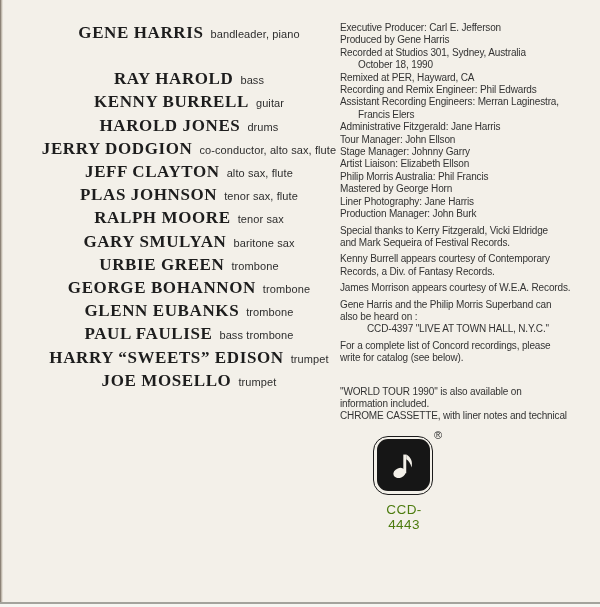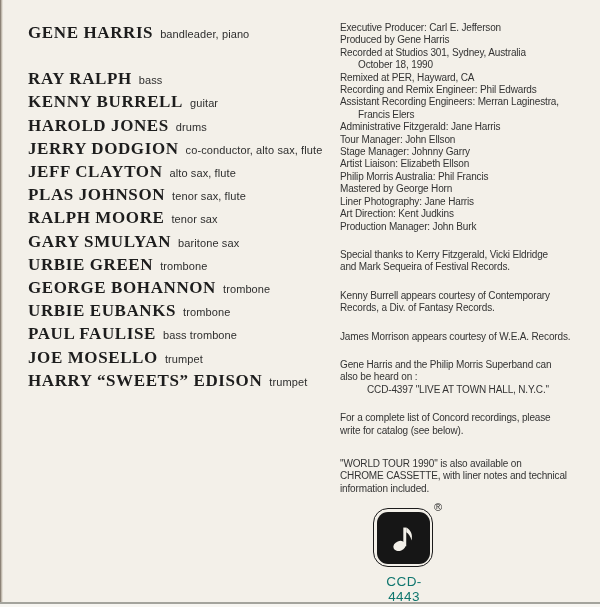--- a/index.html
+++ b/index.html
@@ -26,21 +26,21 @@
   .scan-edge-bottom-light{
     position:absolute;left:0;right:0;bottom:0;height:3px;
     background:#f7f6f2;
   }
 
   
   .left-col{
     position:absolute;left:28px;top:22px;width:322px;
   }
   .m-row{
-    line-height:22.2px;white-space:nowrap;
+    line-height:22.2px;white-space:nowrap;text-align:center;
   }
   .m-row.leader{margin-bottom:23px;}
   .m-name{
     font-family:"Liberation Serif", serif;
     font-weight:bold;
     font-size:17px;
     letter-spacing:0.6px;
     color:#1d1d1d;
   }
   .m-role{
@@ -56,21 +56,21 @@
   }
   .c-line{
     font-size:10px;
     line-height:12.4px;
     letter-spacing:-0.15px;
     white-space:nowrap;
     color:#333;
   }
   .c-line.indent-1{padding-left:18px;}
   .c-line.indent-2{padding-left:27px;}
-  .note{margin-top:16px;}
+  .note{margin-top:4px;}
   .note.gap{margin-top:21px;}
 
   
   .label-block{margin-top:13px;margin-left:33px;width:90px;}
   .logo-row{position:relative;width:60px;}
   .logo-outer{
     width:53px;height:52px;
     border:1.5px solid #1b1b1b;
     border-radius:15px;
     padding:2.5px;
@@ -86,69 +86,68 @@
   .logo-box svg{display:block;}
   .reg{
     position:absolute;right:-9px;top:-7px;
     font-size:11px;color:#2a2a2a;
     font-family:"Liberation Sans", sans-serif;
   }
   .catalog{
     margin-top:7px;
     font-size:13.5px;
     letter-spacing:0.4px;
-    color:#0f766e;
+    color:#4d7c0f;
     width:62px;text-align:center;
   }
 </style>
 </head>
 <body>
 
 <div class="page">
 
   <div class="scan-edge-left"></div>
   <div class="scan-edge-bottom"></div>
   <div class="scan-edge-bottom-light"></div>
 
   <div class="left-col" id="musicians">
       <div class="m-row leader"><span class="m-name">GENE HARRIS</span><span class="m-role">bandleader, piano</span></div>
-      <div class="m-row"><span class="m-name">RAY RALPH</span><span class="m-role">bass</span></div>
+      <div class="m-row"><span class="m-name">RAY HAROLD</span><span class="m-role">bass</span></div>
       <div class="m-row"><span class="m-name">KENNY BURRELL</span><span class="m-role">guitar</span></div>
       <div class="m-row"><span class="m-name">HAROLD JONES</span><span class="m-role">drums</span></div>
       <div class="m-row"><span class="m-name">JERRY DODGION</span><span class="m-role">co-conductor, alto sax, flute</span></div>
       <div class="m-row"><span class="m-name">JEFF CLAYTON</span><span class="m-role">alto sax, flute</span></div>
       <div class="m-row"><span class="m-name">PLAS JOHNSON</span><span class="m-role">tenor sax, flute</span></div>
       <div class="m-row"><span class="m-name">RALPH MOORE</span><span class="m-role">tenor sax</span></div>
       <div class="m-row"><span class="m-name">GARY SMULYAN</span><span class="m-role">baritone sax</span></div>
       <div class="m-row"><span class="m-name">URBIE GREEN</span><span class="m-role">trombone</span></div>
       <div class="m-row"><span class="m-name">GEORGE BOHANNON</span><span class="m-role">trombone</span></div>
-      <div class="m-row"><span class="m-name">URBIE EUBANKS</span><span class="m-role">trombone</span></div>
+      <div class="m-row"><span class="m-name">GLENN EUBANKS</span><span class="m-role">trombone</span></div>
       <div class="m-row"><span class="m-name">PAUL FAULISE</span><span class="m-role">bass trombone</span></div>
+      <div class="m-row"><span class="m-name">HARRY “SWEETS” EDISON</span><span class="m-role">trumpet</span></div>
       <div class="m-row"><span class="m-name">JOE MOSELLO</span><span class="m-role">trumpet</span></div>
-      <div class="m-row"><span class="m-name">HARRY “SWEETS” EDISON</span><span class="m-role">trumpet</span></div>
     </div>
 
   <div class="right-col">
     <div id="credits">
         <div class="c-line">Executive Producer: Carl E. Jefferson</div>
         <div class="c-line">Produced by Gene Harris</div>
         <div class="c-line">Recorded at Studios 301, Sydney, Australia</div>
         <div class="c-line indent-1">October 18, 1990</div>
         <div class="c-line">Remixed at PER, Hayward, CA</div>
         <div class="c-line">Recording and Remix Engineer: Phil Edwards</div>
         <div class="c-line">Assistant Recording Engineers: Merran Laginestra,</div>
         <div class="c-line indent-1">Francis Elers</div>
         <div class="c-line">Administrative Fitzgerald: Jane Harris</div>
         <div class="c-line">Tour Manager: John Ellson</div>
         <div class="c-line">Stage Manager: Johnny Garry</div>
         <div class="c-line">Artist Liaison: Elizabeth Ellson</div>
         <div class="c-line">Philip Morris Australia: Phil Francis</div>
         <div class="c-line">Mastered by George Horn</div>
         <div class="c-line">Liner Photography: Jane Harris</div>
-        <div class="c-line">Art Direction: Kent Judkins</div>
         <div class="c-line">Production Manager: John Burk</div>
       </div>
     <div id="notes">
         <div class="note">
           <div class="c-line">Special thanks to Kerry Fitzgerald, Vicki Eldridge</div>
           <div class="c-line">and Mark Sequeira of Festival Records.</div>
         </div>
         <div class="note">
           <div class="c-line">Kenny Burrell appears courtesy of Contemporary</div>
           <div class="c-line">Records, a Div. of Fantasy Records.</div>
@@ -160,22 +159,22 @@
           <div class="c-line">Gene Harris and the Philip Morris Superband can</div>
           <div class="c-line">also be heard on :</div>
           <div class="c-line indent-2">CCD-4397 "LIVE AT TOWN HALL, N.Y.C."</div>
         </div>
         <div class="note">
           <div class="c-line">For a complete list of Concord recordings, please</div>
           <div class="c-line">write for catalog (see below).</div>
         </div>
         <div class="note gap">
           <div class="c-line">"WORLD TOUR 1990" is also available on</div>
+          <div class="c-line">information included.</div>
           <div class="c-line">CHROME CASSETTE, with liner notes and technical</div>
-          <div class="c-line">information included.</div>
         </div>
       </div>
 
     <div class="label-block">
       <div class="logo-row">
         <div class="logo-outer">
           <div class="logo-box">
             <svg width="38" height="38" viewBox="0 0 60 60" aria-hidden="true">
               <g fill="#f3f0e9">
                 <ellipse cx="24.5" cy="42.5" rx="10" ry="7.6" transform="rotate(-21 24.5 42.5)"></ellipse>

